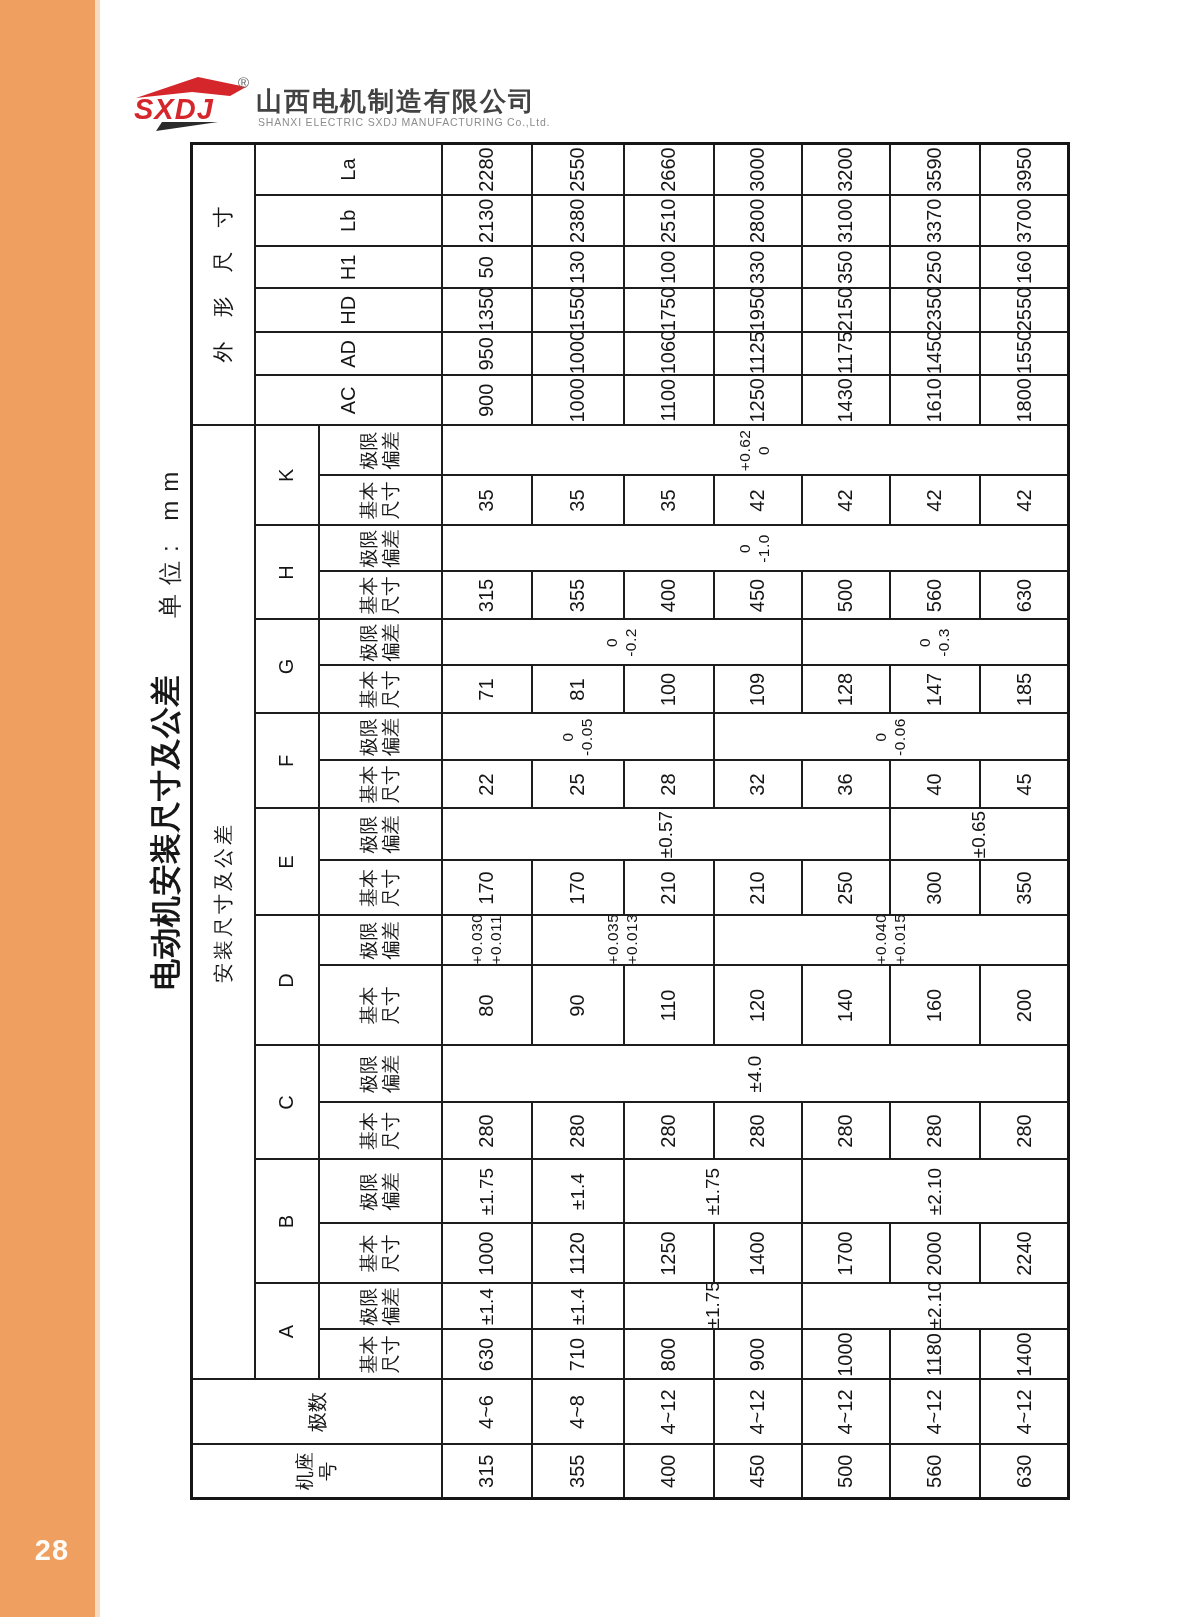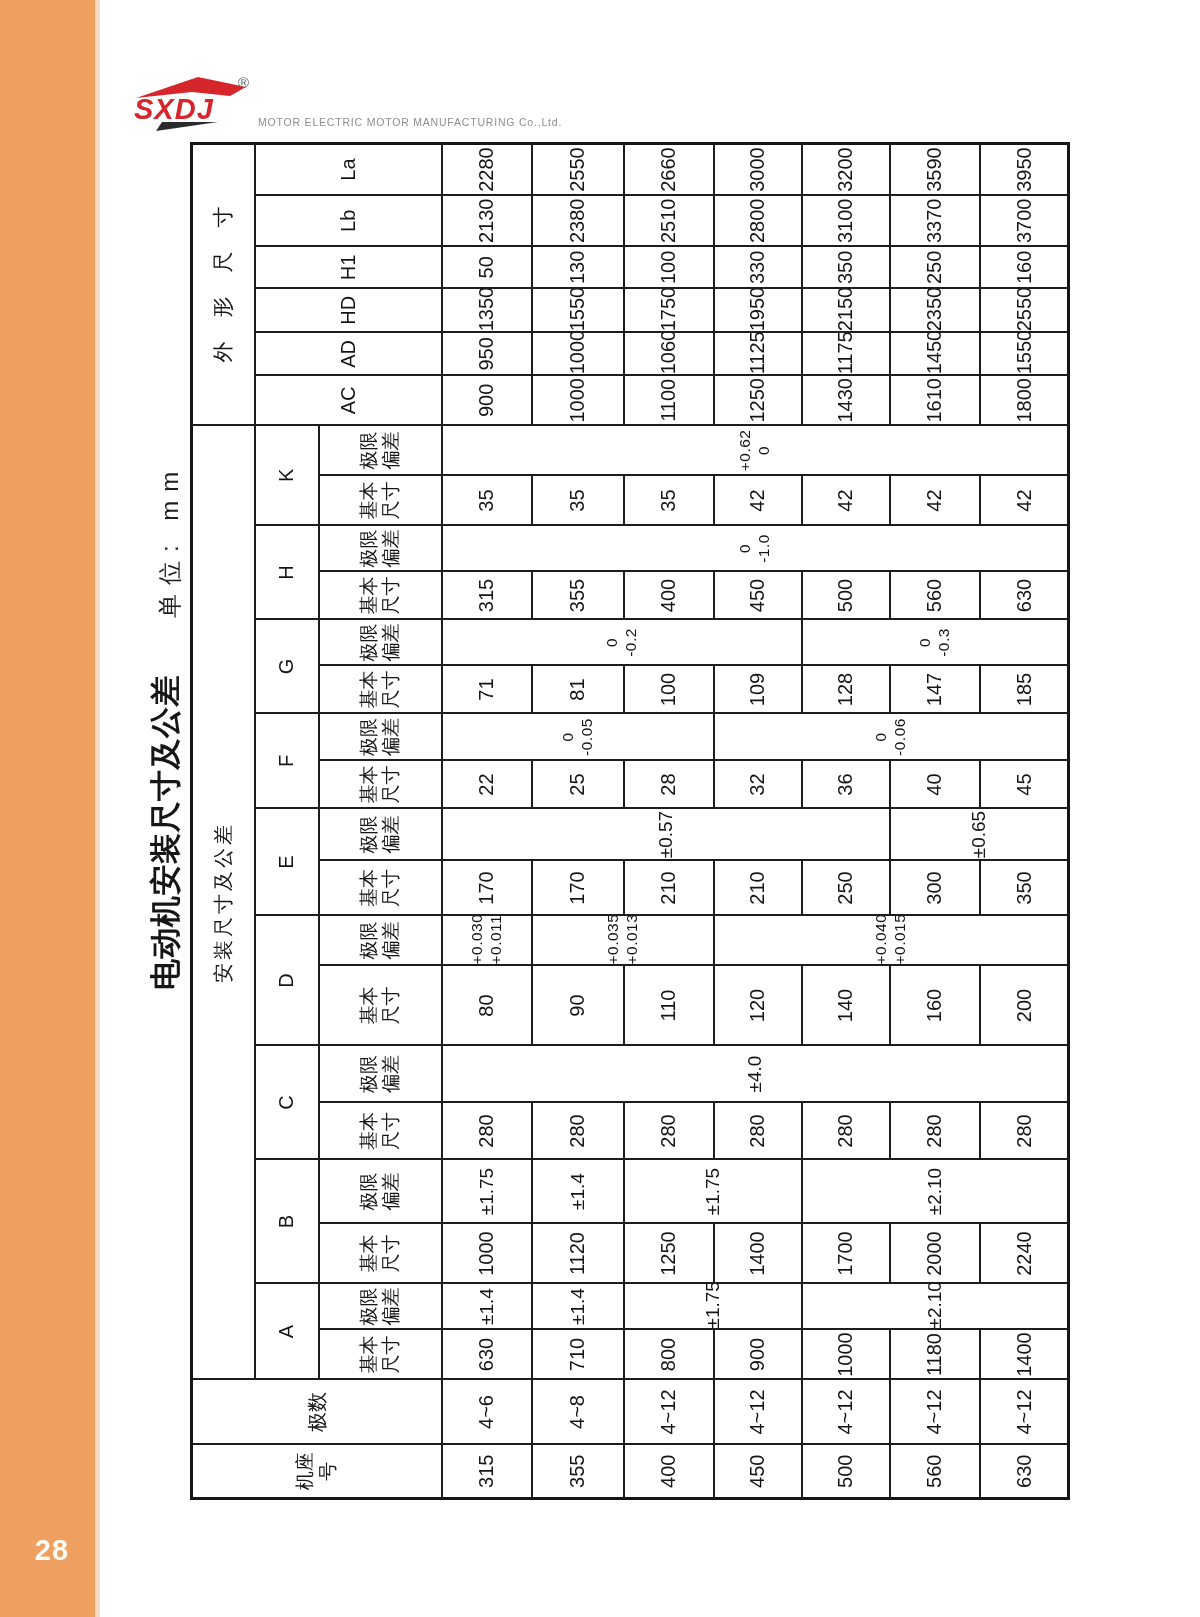--- a/index.html
+++ b/index.html
@@ -55,21 +55,22 @@
   </div>
   <div id="page-number">28</div>
 
   <div id="logo">
     <svg id="logo-mark" viewBox="0 0 118 58">
       <polygon points="4,24 66,3 114,13 98,22 60,18" fill="#d5262c"></polygon>
       <text x="2" y="45" font-family="Liberation Sans, sans-serif" font-size="29" font-weight="bold" font-style="italic" fill="#d5262c" letter-spacing="1">SXDJ</text>
       <polygon points="30,48 86,48 24,57" fill="#2b2b2b"></polygon>
     </svg>
     <span id="reg-mark">®</span>
-    <div id="company-en">MOTOR ELECTRIC MOTOR MANUFACTURING Co.,Ltd.</div>
+    <div id="company-cn">山西电机制造有限公司</div>
+    <div id="company-en">SHANXI ELECTRIC SXDJ MANUFACTURING Co.,Ltd.</div>
   </div>
 
   <div id="page-title" class="rot">电动机安装尺寸及公差</div>
   <div id="unit-label" class="rot">单位: mm</div>
 
   <div id="table-wrap" class="rot">
     <table id="dims-table">
         <colgroup>
           <col style="width: 54px;">
           <col style="width: 65px;">

